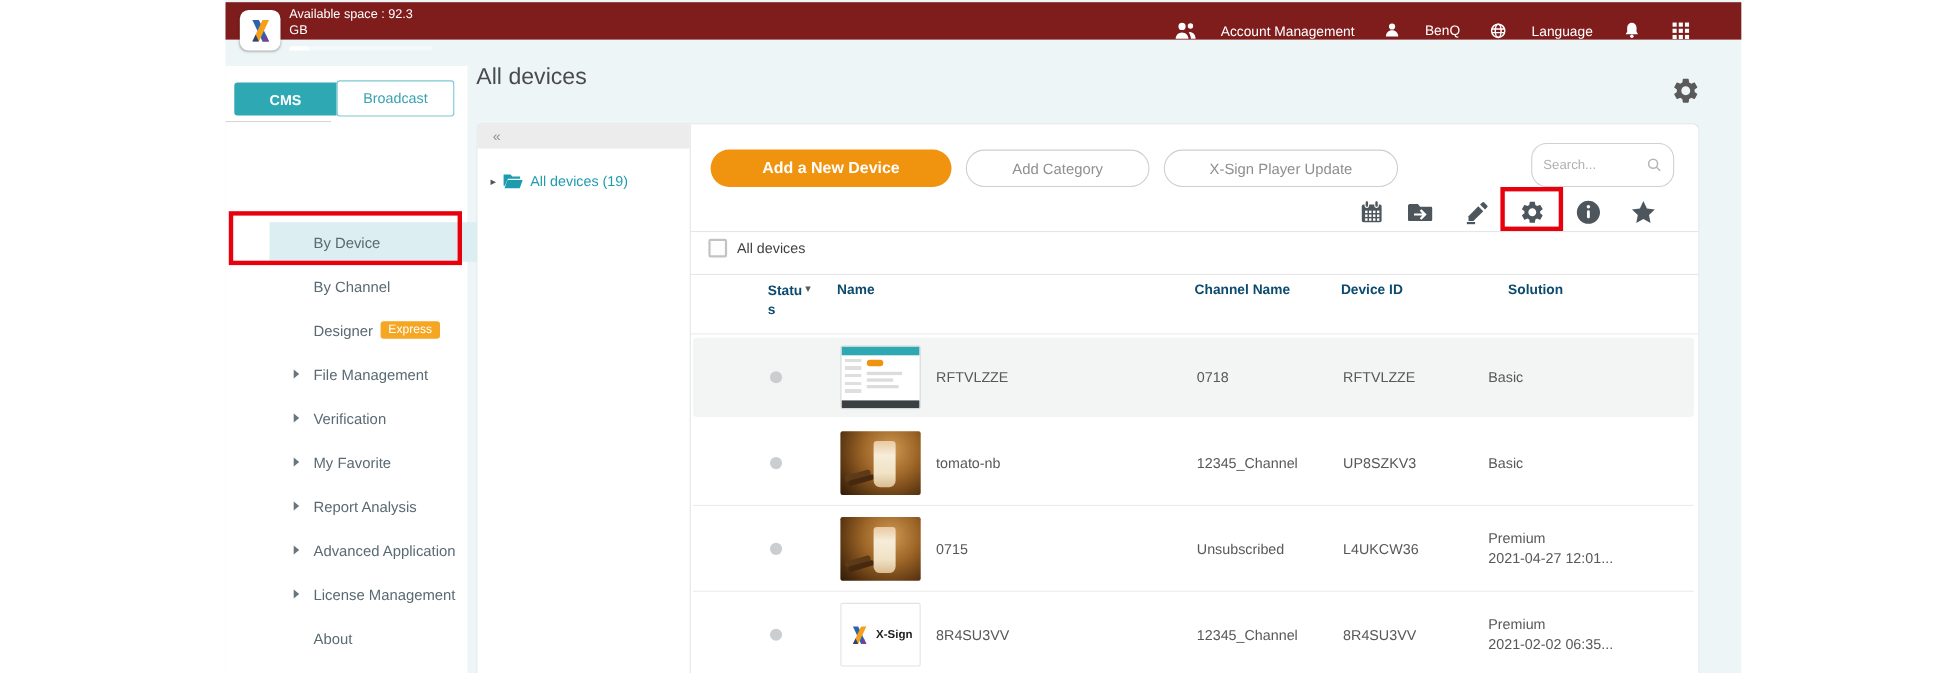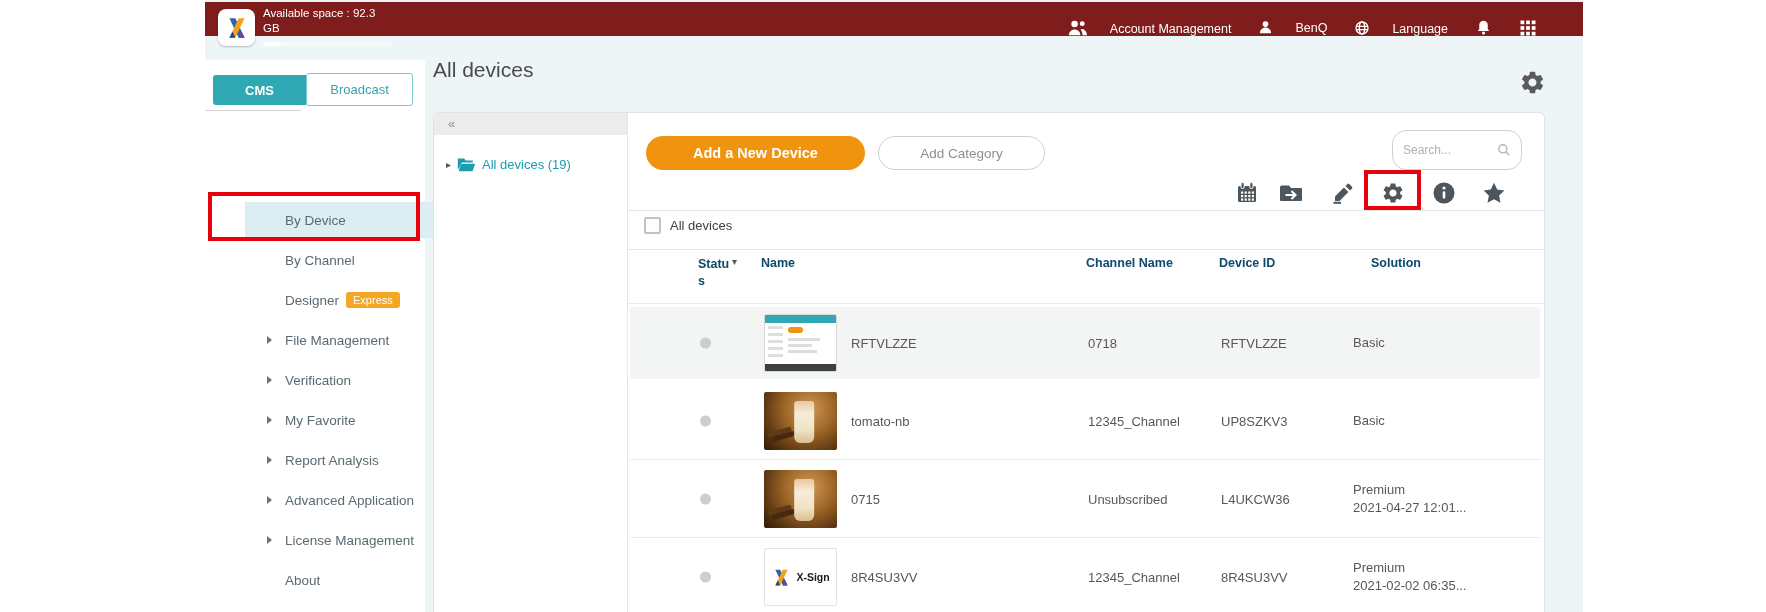--- a/index.html
+++ b/index.html
@@ -269,20 +269,21 @@
           <path d="M5.5 8.5H23l-3.4 9.5H2z"></path>
         </svg>
         <span>All devices (19)</span>
       </div>
     </div>
 
     <div class="content">
 
       <div class="btn btn-primary">Add a New Device</div>
       <div class="btn btn-ghost btn-category">Add Category</div>
+      <div class="btn btn-ghost btn-update">X-Sign Player Update</div>
 
       <div class="search">
         <input type="text" placeholder="Search..." style="">
         <svg width="14" height="14" viewBox="0 0 24 24" fill="none" stroke="#b5b5b5" stroke-width="2.4">
           <circle cx="10" cy="10" r="7"></circle>
             <path d="M15.5 15.5L21 21"></path>
         </svg>
       </div>
 
       <div class="tool-icon ti-calendar">

